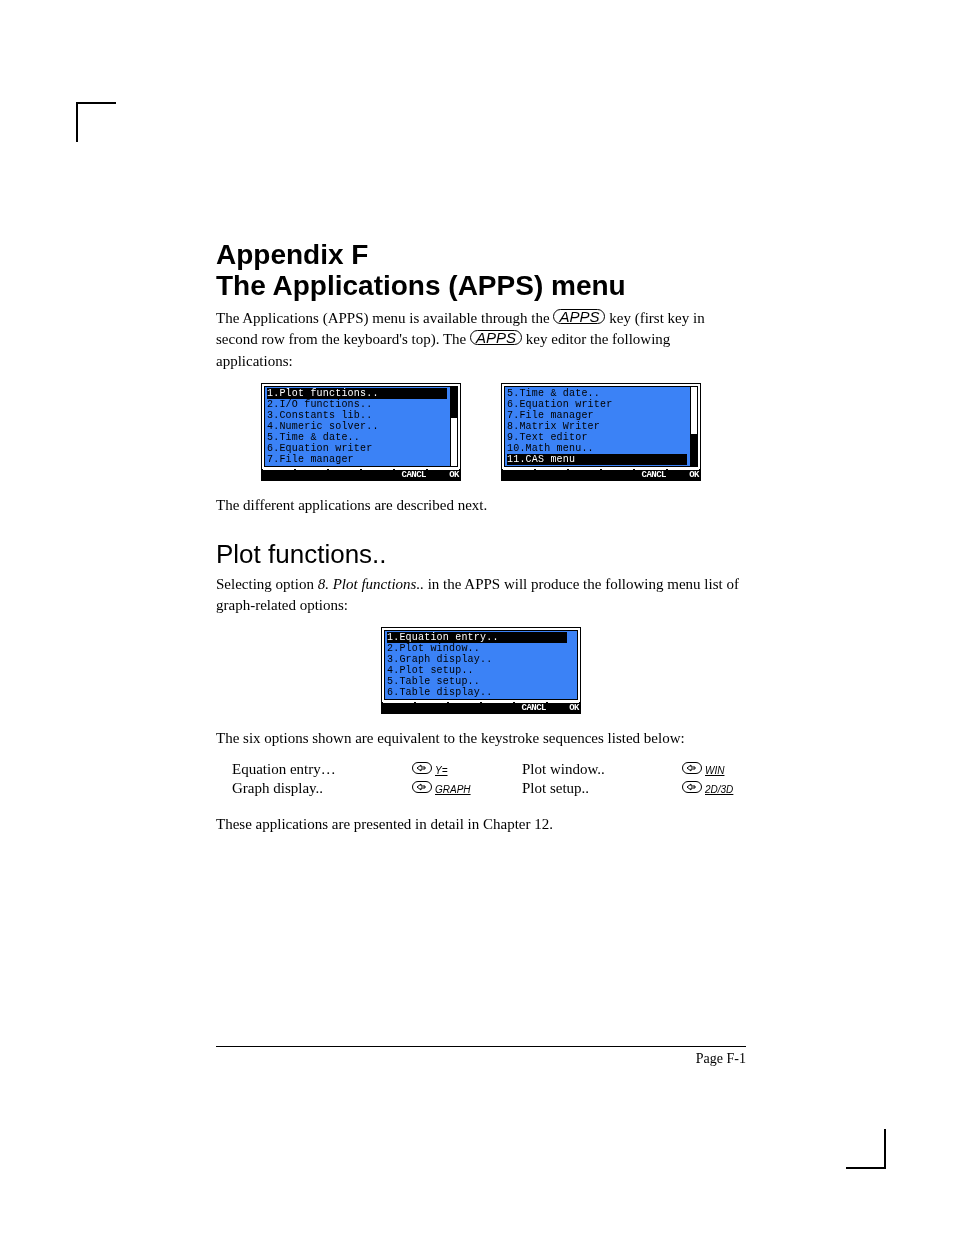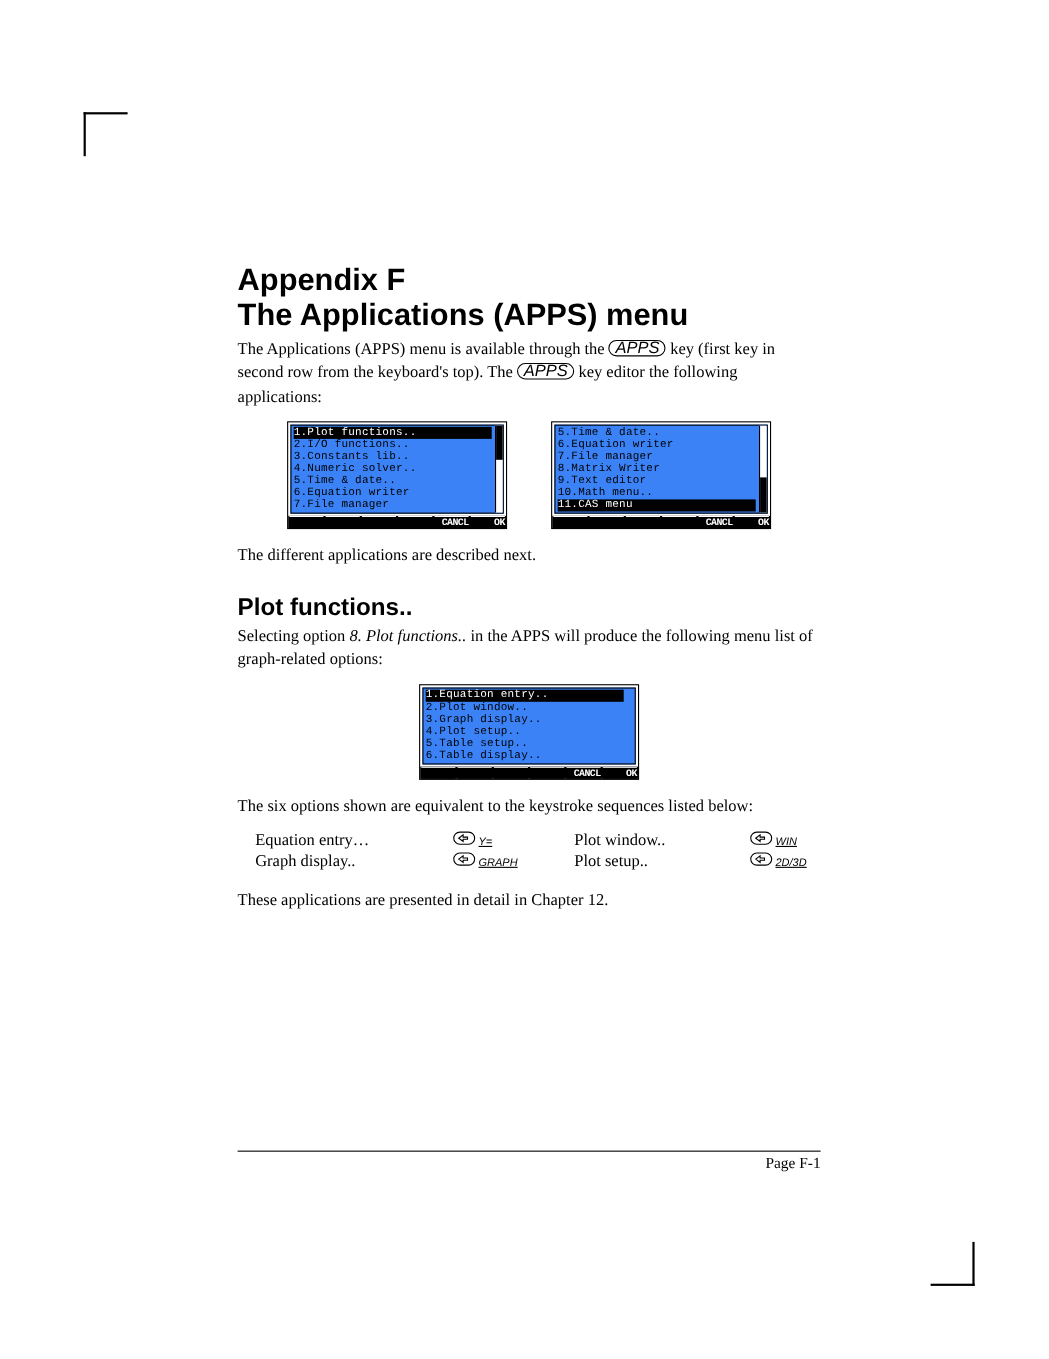--- a/index.html
+++ b/index.html
@@ -50,22 +50,22 @@
     line-height: 1.1;
   }
   p {
     font-size: 15px;
     line-height: 1.45;
     margin: 0 0 10px 0;
   }
   h2 {
     font-family: 'Arial Narrow', Arial, sans-serif;
     font-stretch: condensed;
-    font-weight: bold;
-    font-size: 22px;
+    font-weight: normal;
+    font-size: 26px;
     margin: 22px 0 4px 0;
   }
   .key-pill {
     display: inline-block;
     border: 1.2px solid #000;
     border-radius: 9px;
     padding: 0 5px;
     font-size: 15px;
     font-style: italic;
     font-family: Arial, sans-serif;

